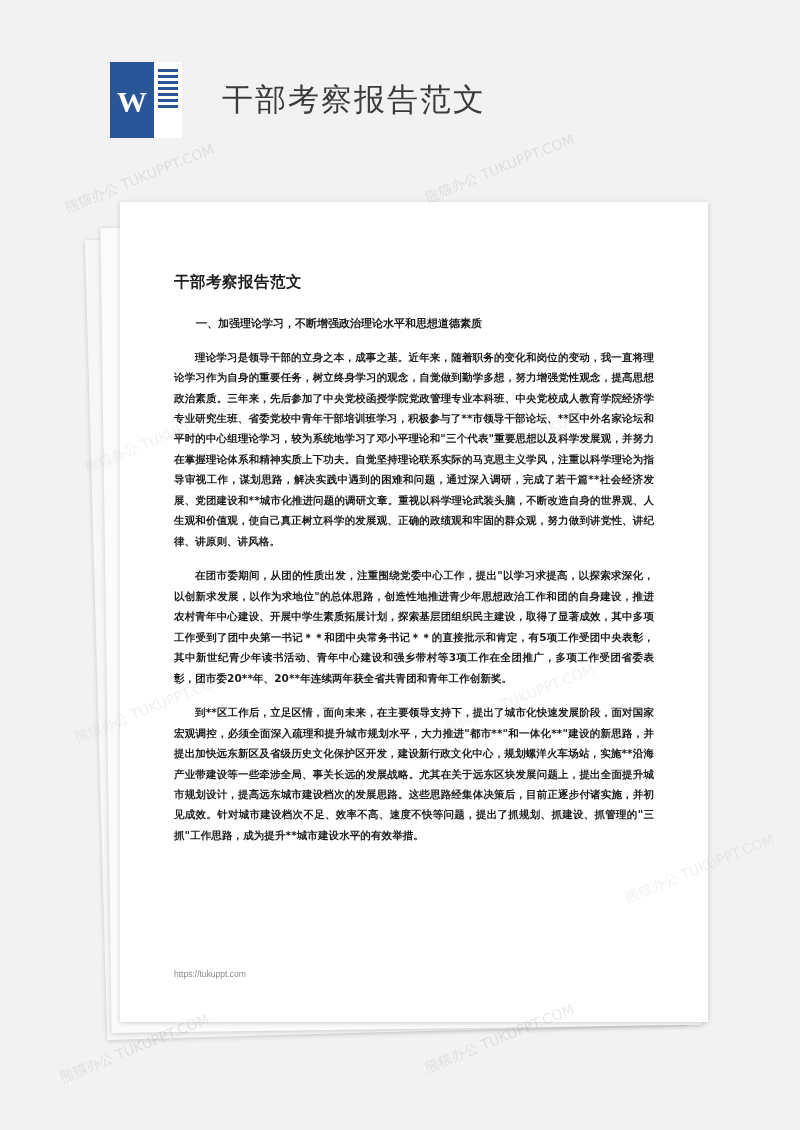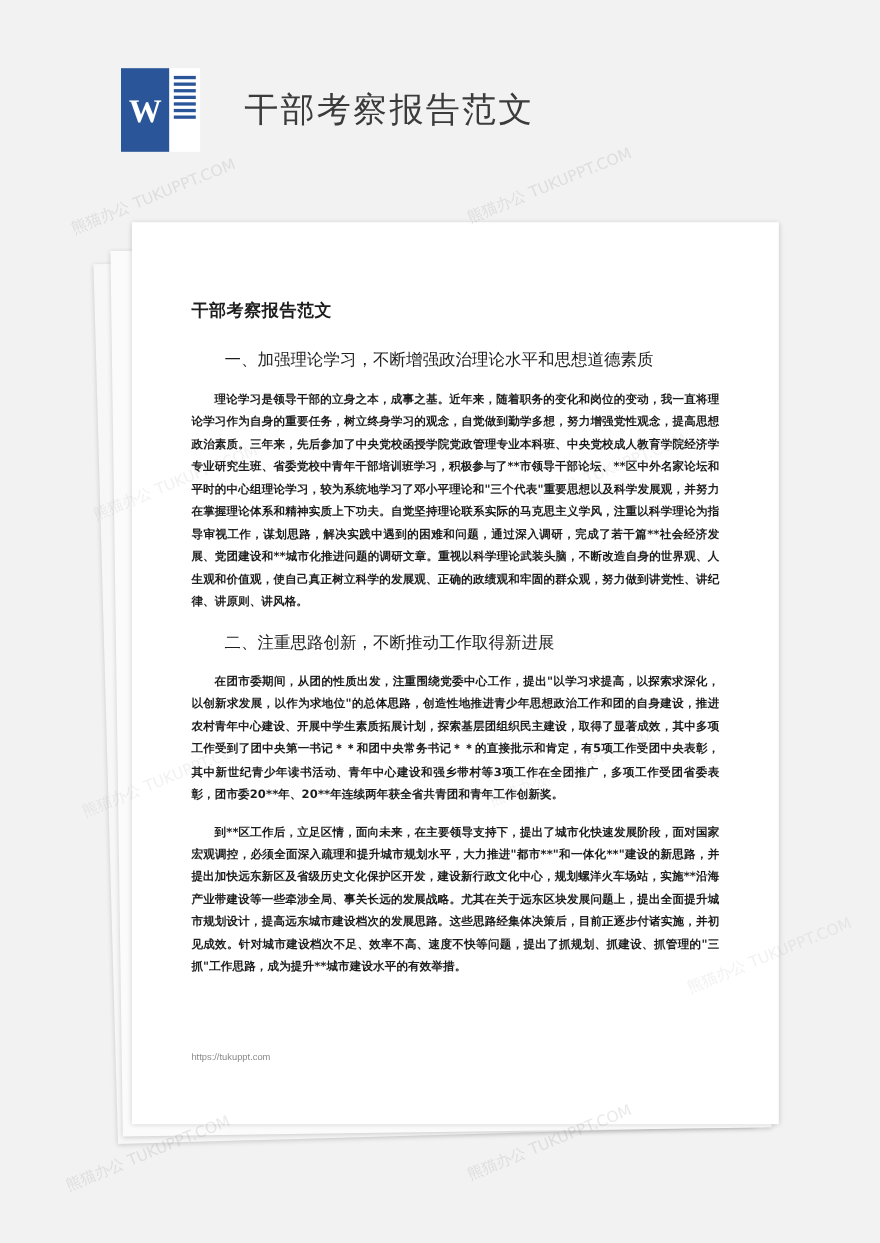--- a/index.html
+++ b/index.html
@@ -126,39 +126,39 @@
     color: #1d1d1d;
     overflow: hidden;
   }
   .doc-h1 {
     font-size: 15.5px;
     font-weight: bold;
     margin: 0 0 22px 0;
     letter-spacing: 0.5px;
   }
   .doc-h2 {
-    font-size: 15px;
-    font-weight: normal;
+    font-size: 11px;
+    font-weight: bold;
     margin: 0 0 14px 0;
     text-indent: 2em;
     line-height: 1.6;
   }
   .doc-p {
     font-size: 10.5px;
     line-height: 1.95;
     margin: 0 0 14px 0;
     text-indent: 2em;
     text-align: justify;
     letter-spacing: 0.1px;
     font-weight: bold;
   }
   .doc-url {
     position: absolute;
     left: 54px;
-    bottom: 56px;
+    bottom: 43px;
     font-size: 8.5px;
     color: #8a8a8a;
     font-family: "Liberation Sans", sans-serif;
     margin-top: 24px;
   }
 
   
   .wm {
     position: absolute;
     color: rgba(120,120,120,0.16);
@@ -197,21 +197,20 @@
 <div class="paper-stack">
   <div class="sheet sheet-back2"></div>
   <div class="sheet sheet-back1"></div>
   <div class="sheet sheet-front">
     <div class="doc-page">
       <h1 class="doc-h1">干部考察报告范文</h1>
 
       <h2 class="doc-h2">一、加强理论学习，不断增强政治理论水平和思想道德素质</h2>
       <p class="doc-p">理论学习是领导干部的立身之本，成事之基。近年来，随着职务的变化和岗位的变动，我一直将理论学习作为自身的重要任务，树立终身学习的观念，自觉做到勤学多想，努力增强党性观念，提高思想政治素质。三年来，先后参加了中央党校函授学院党政管理专业本科班、中央党校成人教育学院经济学专业研究生班、省委党校中青年干部培训班学习，积极参与了**市领导干部论坛、**区中外名家论坛和平时的中心组理论学习，较为系统地学习了邓小平理论和"三个代表"重要思想以及科学发展观，并努力在掌握理论体系和精神实质上下功夫。自觉坚持理论联系实际的马克思主义学风，注重以科学理论为指导审视工作，谋划思路，解决实践中遇到的困难和问题，通过深入调研，完成了若干篇**社会经济发展、党团建设和**城市化推进问题的调研文章。重视以科学理论武装头脑，不断改造自身的世界观、人生观和价值观，使自己真正树立科学的发展观、正确的政绩观和牢固的群众观，努力做到讲党性、讲纪律、讲原则、讲风格。</p>
 
-      <h2 class="doc-h2">二、注重思路创新，不断推动工作取得新进展</h2>
       <p class="doc-p">在团市委期间，从团的性质出发，注重围绕党委中心工作，提出"以学习求提高，以探索求深化，以创新求发展，以作为求地位"的总体思路，创造性地推进青少年思想政治工作和团的自身建设，推进农村青年中心建设、开展中学生素质拓展计划，探索基层团组织民主建设，取得了显著成效，其中多项工作受到了团中央第一书记＊＊和团中央常务书记＊＊的直接批示和肯定，有5项工作受团中央表彰，其中新世纪青少年读书活动、青年中心建设和强乡带村等3项工作在全团推广，多项工作受团省委表彰，团市委20**年、20**年连续两年获全省共青团和青年工作创新奖。</p>
 
       <p class="doc-p">到**区工作后，立足区情，面向未来，在主要领导支持下，提出了城市化快速发展阶段，面对国家宏观调控，必须全面深入疏理和提升城市规划水平，大力推进"都市**"和一体化**"建设的新思路，并提出加快远东新区及省级历史文化保护区开发，建设新行政文化中心，规划螺洋火车场站，实施**沿海产业带建设等一些牵涉全局、事关长远的发展战略。尤其在关于远东区块发展问题上，提出全面提升城市规划设计，提高远东城市建设档次的发展思路。这些思路经集体决策后，目前正逐步付诸实施，并初见成效。针对城市建设档次不足、效率不高、速度不快等问题，提出了抓规划、抓建设、抓管理的"三抓"工作思路，成为提升**城市建设水平的有效举措。</p>
 
 
       <div class="doc-url">https://tukuppt.com</div>
     </div>
   </div>
 </div>
 

